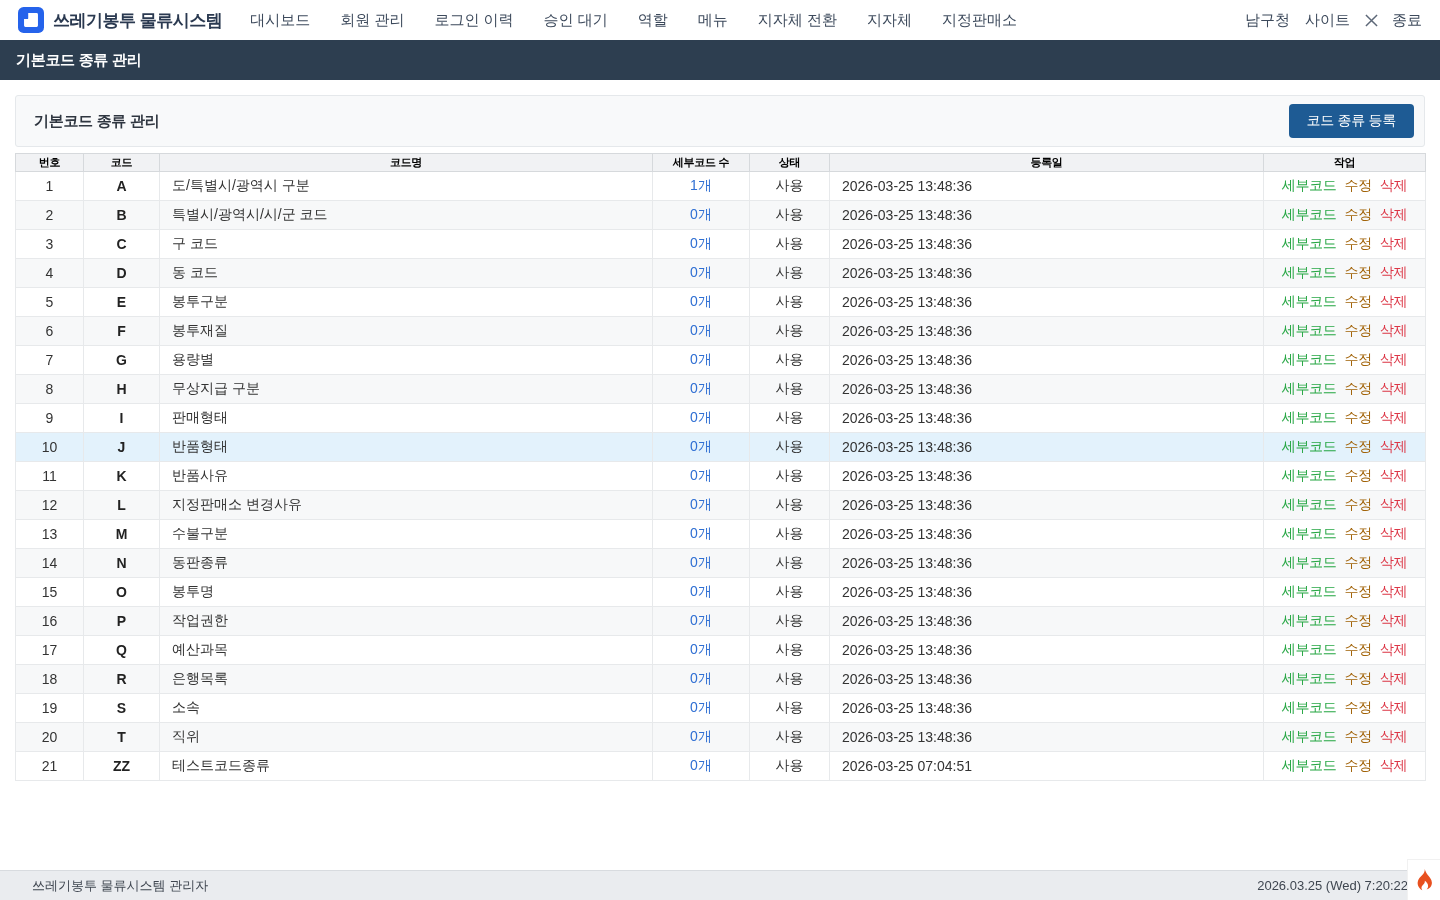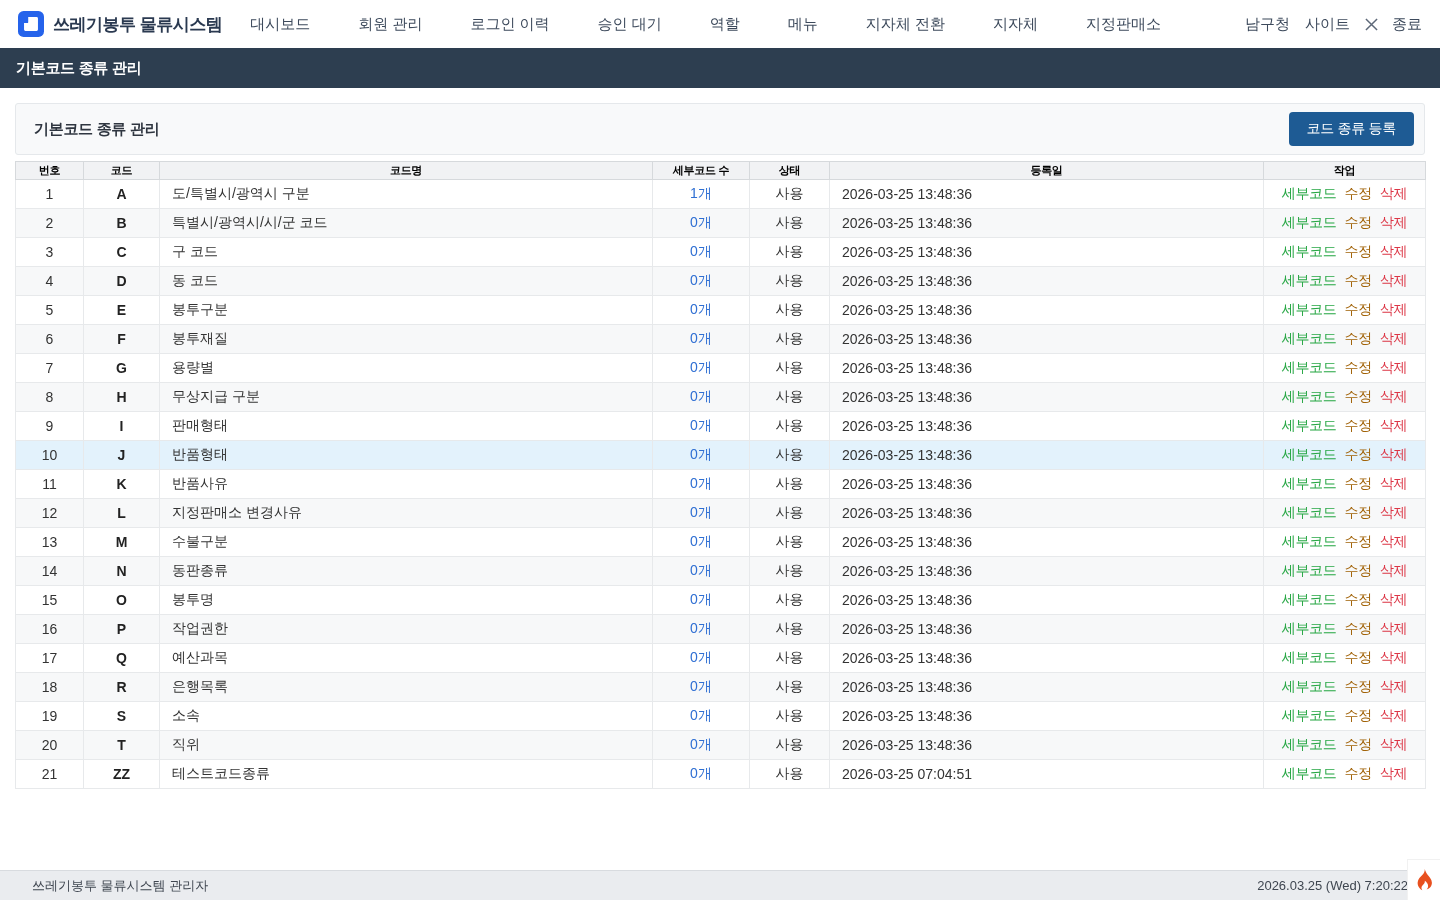--- a/index.html
+++ b/index.html
@@ -2,25 +2,25 @@
 <html><head>
 <meta charset="utf-8">
 <style>
   * { box-sizing: border-box; }
   html,body { margin:0; padding:0; }
   body {
     width:1440px; height:900px; position:relative; overflow:hidden;
     background:#ffffff; font-family:"Liberation Sans", sans-serif; color:#333;
   }
   
-  .topnav { height:48px; display:flex; align-items:center; padding:0 18px; background:#fff; }
+  .topnav { height:40px; display:flex; align-items:center; padding:0 18px; background:#fff; }
   .brand { display:flex; align-items:center; gap:9px; margin-right:28px; cursor:pointer; }
   .logo { width:26px; height:26px; display:block; }
   .brand-text { font-weight:bold; font-size:17px; color:#2a3950; letter-spacing:-0.5px; white-space:nowrap; }
-  .menu { display:flex; gap:48px; align-items:center; }
+  .menu { display:flex; gap:30px; align-items:center; }
   .nav-item { font-size:15px; color:#3d4a5c; text-decoration:none; cursor:pointer; white-space:nowrap; }
   .top-right { margin-left:auto; display:flex; align-items:center; gap:15px; font-size:15px; color:#3d4a5c; }
   .top-right a { color:#3d4a5c; text-decoration:none; cursor:pointer; }
   .exit { display:flex; align-items:center; gap:14px; }
   .x-icon { width:13px; height:13px; display:block; }
   
   .page-bar { height:40px; background:#2d3e50; color:#fff; display:flex; align-items:center;
               padding:0 16px; font-size:15px; font-weight:600; letter-spacing:-0.3px; }
   
   main { padding:15px; }

